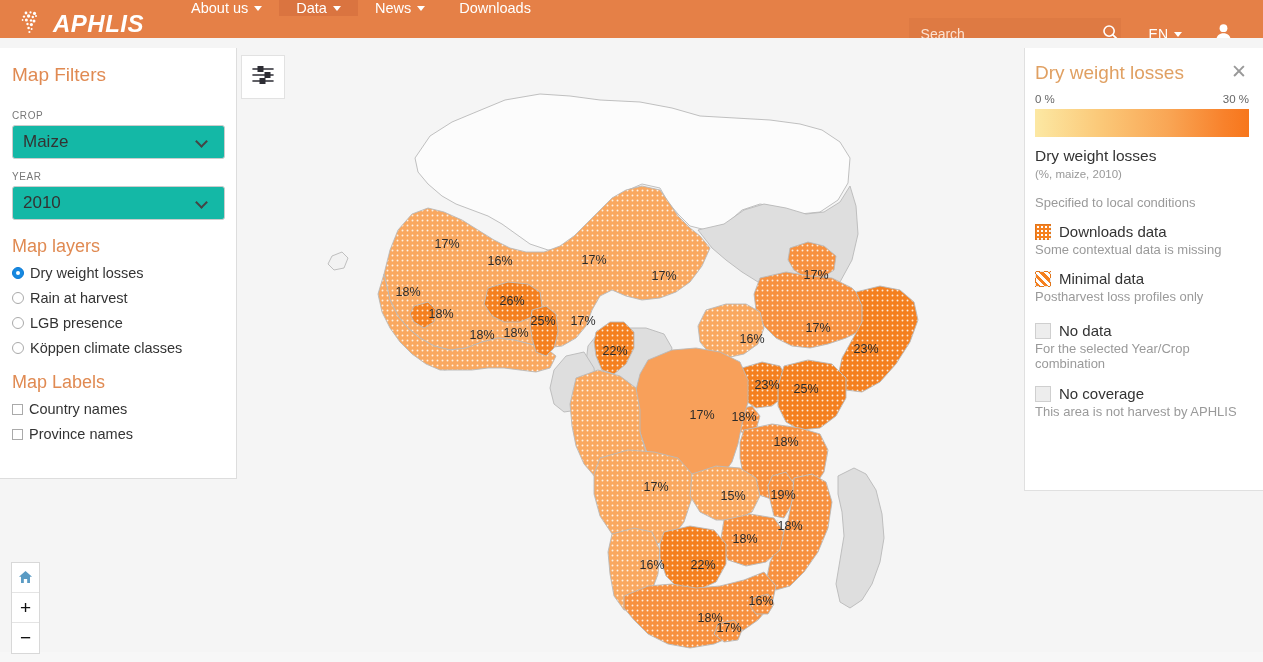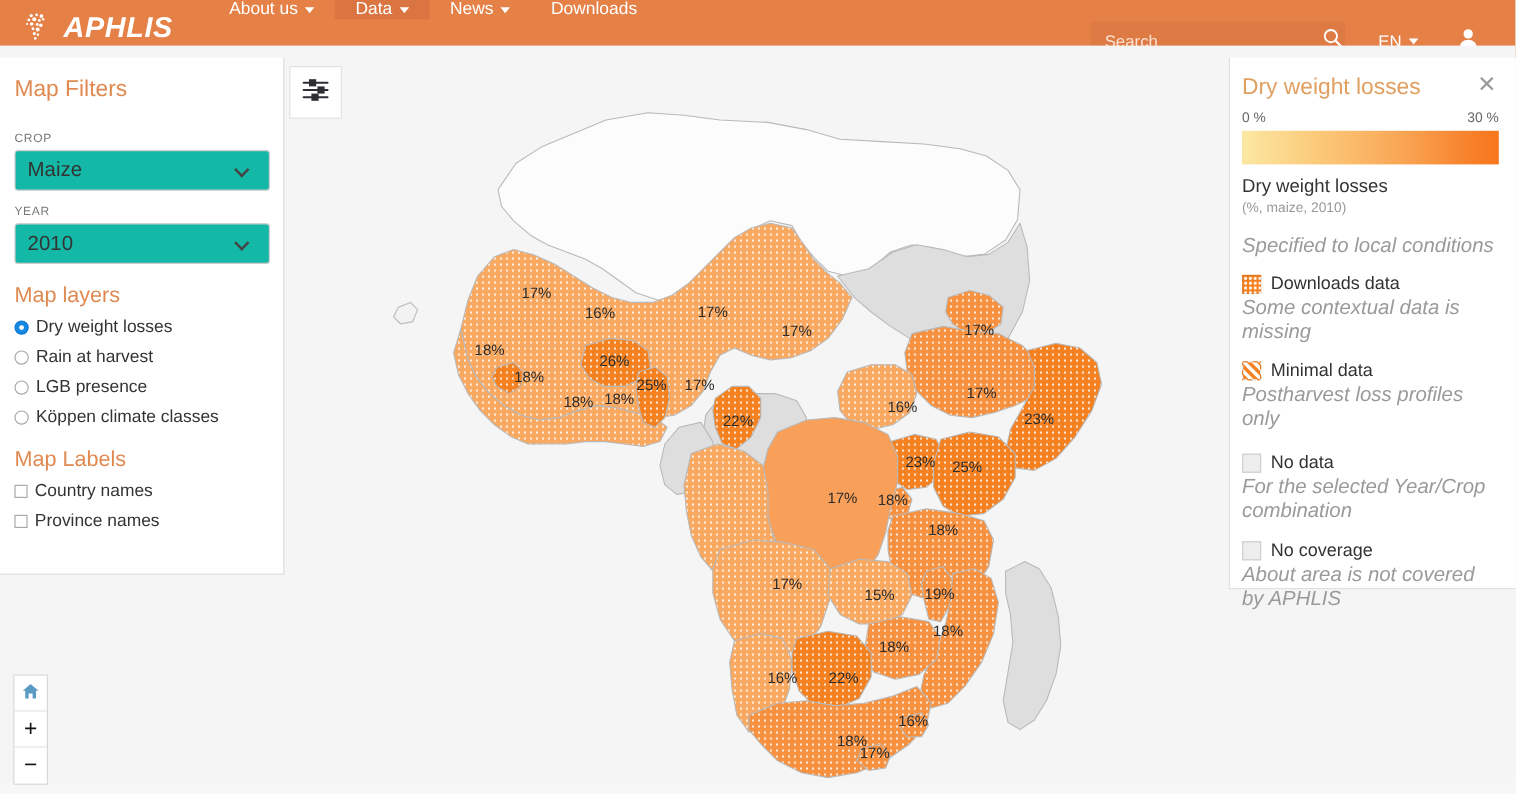--- a/index.html
+++ b/index.html
@@ -202,21 +202,21 @@
     background-color: #F5801F;
     background-image: radial-gradient(#ffffff 1.1px, transparent 1.2px);
     background-size: 4px 4px;
   }
   .sw-hatch {
     background-color: #ffffff;
     background-image: repeating-linear-gradient(45deg, #F5801F 0 3px, #ffffff 3px 6px);
   }
   .sw-empty { background: #EDEDED; border: 1px solid #cfcfcf; }
   .legend-item-label { font-size: 15px; color: #333333; }
-  .legend-item-note { font-size: 17px; color: #9a9a9a; margin-top: 2px; margin-left: 0; font-style: italic; }
+  .legend-item-note { font-size: 13px; color: #9a9a9a; margin-top: 2px; margin-left: 0; }
 
   
   #africa-svg { position: absolute; top: 0; left: 0; }
   .lbl {
     font-family: "Liberation Sans", sans-serif;
     font-size: 12.5px; fill: #2b2b2b;
     text-anchor: middle;
     pointer-events: none;
   }
 </style>
@@ -532,17 +532,17 @@
         <span class="legend-item-label">No data</span>
       </div>
       <div class="legend-item-note">For the selected Year/Crop combination</div>
     </div>
 
     <div class="legend-item" style="margin-top:14px">
       <div class="legend-item-head">
         <span class="swatch sw-empty"></span>
         <span class="legend-item-label">No coverage</span>
       </div>
-      <div class="legend-item-note">About area is not covered by APHLIS</div>
+      <div class="legend-item-note">This area is not harvest by APHLIS</div>
     </div>
   </div>
 
 </div>
 
 </body></html>

